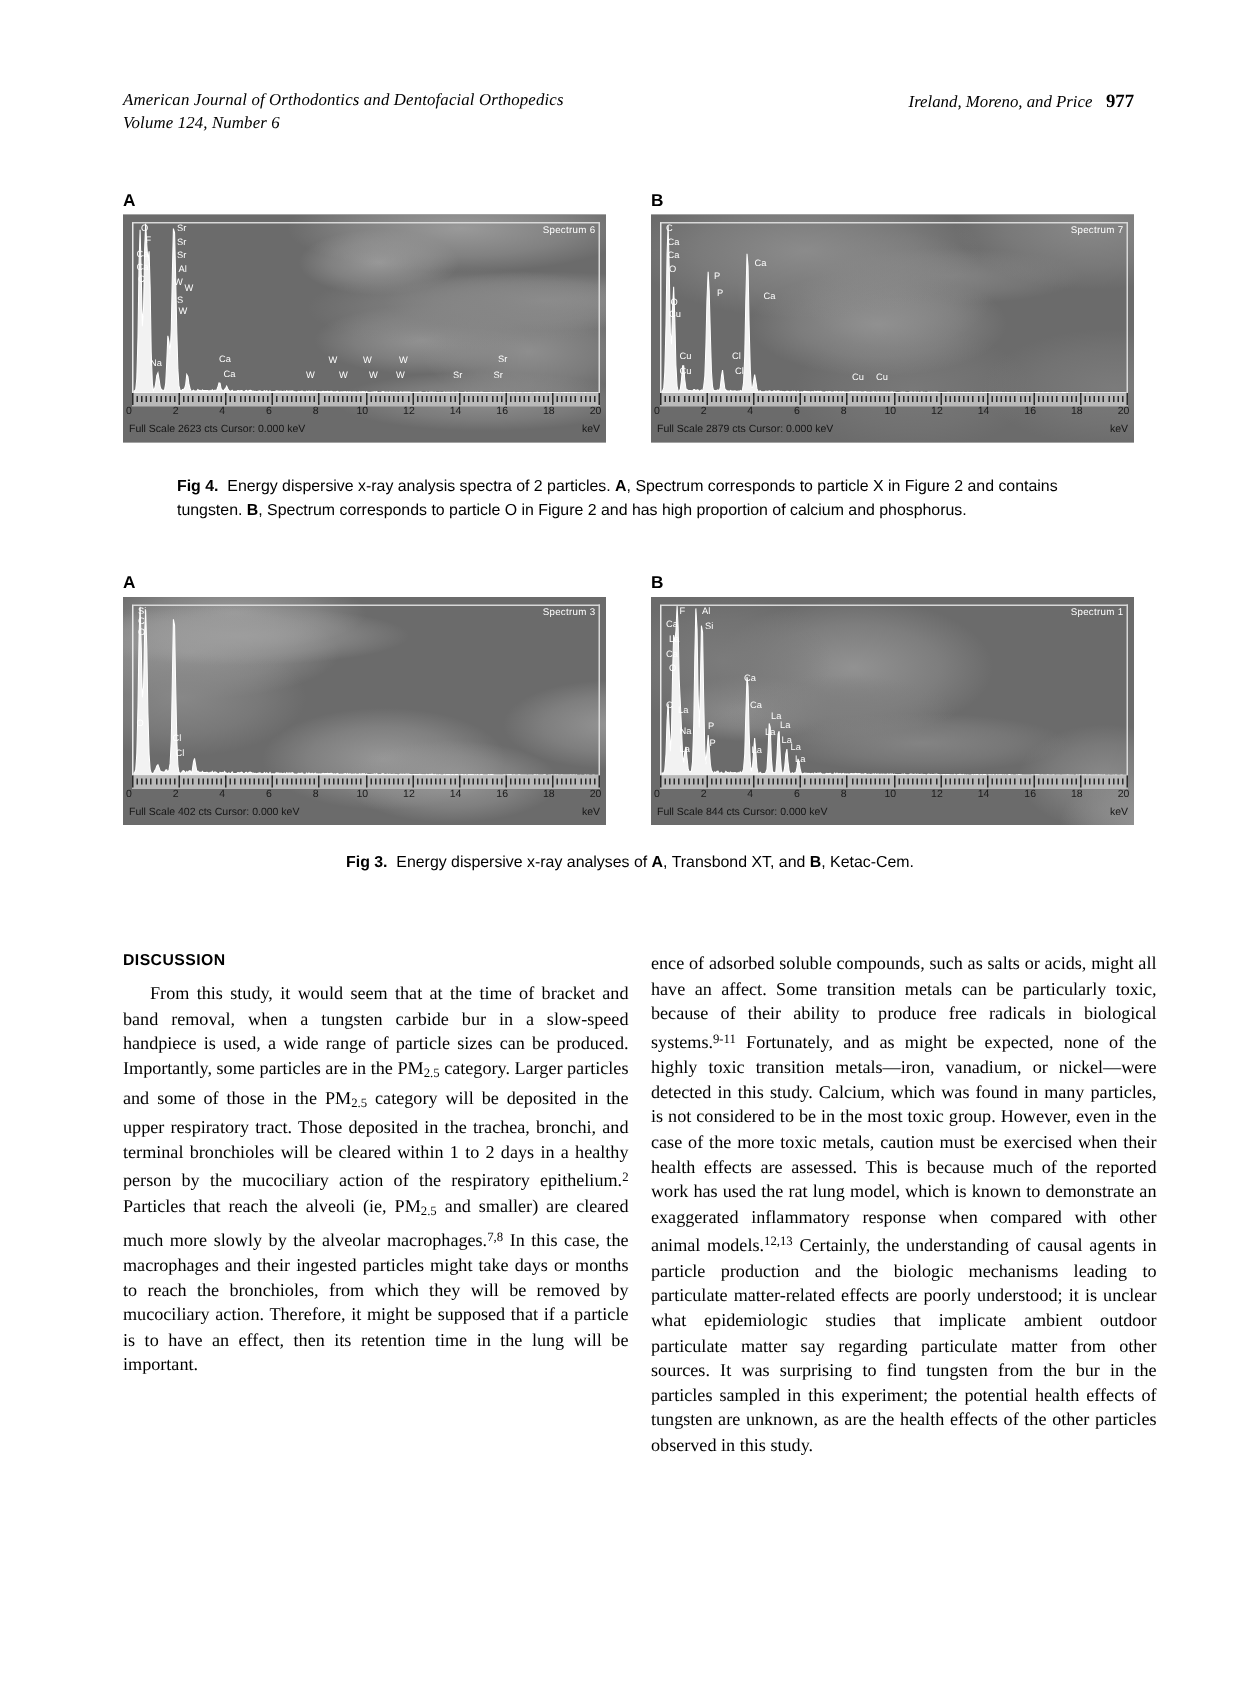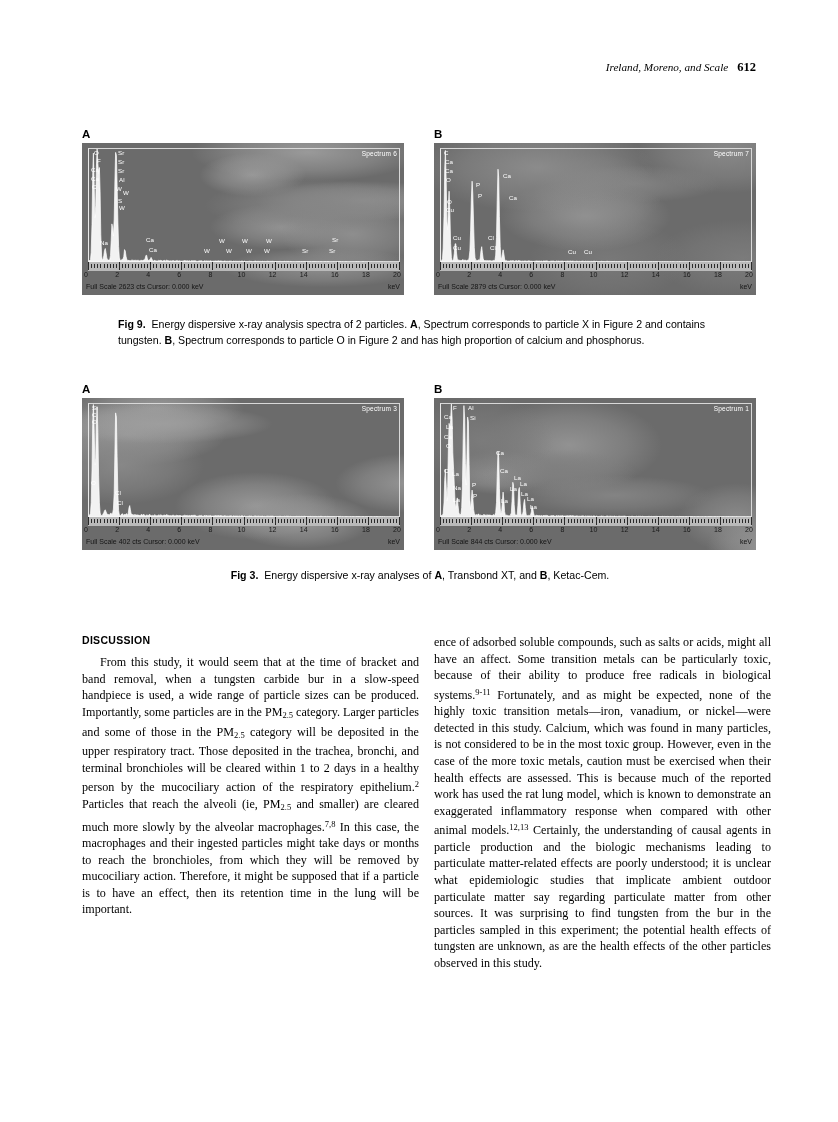--- a/index.html
+++ b/index.html
@@ -230,22 +230,26 @@
   #col-right { left: 434px; top: 634px; }
   .col p { margin: 0; text-indent: 18px; }
   .col p.cont { text-indent: 0; }
   sub { font-size: 8.5px; vertical-align: -0.25em; }
   sup { font-size: 8.5px; vertical-align: 0.45em; }
 </style>
 </head>
 <body>
 
 <div class="running-head">
+  <div class="rh-left">
+    <div>American Journal of Orthodontics and Dentofacial Orthopedics</div>
+    <div class="line2">Volume 124, Number 6</div>
+  </div>
   <div class="rh-right">
-    <span>Ireland, Moreno, and Scale</span><span class="pageno">612</span>
+    <span>Ireland, Moreno, and Price</span><span class="pageno">977</span>
   </div>
 </div>
 
 <div class="figure-block" id="fig3-block">
   <div class="panel-row">
 
     <div class="panel left">
       <div class="panel-letter">A</div>
       <div class="edx">
         <div class="backdrop" style="background-image: radial-gradient(47% 24% at 72% 41%, rgba(134, 134, 134, 0.95) 0%, rgba(134, 134, 134, 0.45) 45%, rgba(0, 0, 0, 0) 72%), radial-gradient(43% 18% at 75% 82%, rgba(143, 143, 143, 0.95) 0%, rgba(143, 143, 143, 0.45) 45%, rgba(0, 0, 0, 0) 72%), radial-gradient(46% 18% at 87% 38%, rgba(149, 149, 149, 0.95) 0%, rgba(149, 149, 149, 0.45) 45%, rgba(0, 0, 0, 0) 72%), radial-gradient(50% 27% at 70% 6%, rgba(156, 156, 156, 0.95) 0%, rgba(156, 156, 156, 0.45) 45%, rgba(0, 0, 0, 0) 72%), radial-gradient(31% 31% at 84% 60%, rgba(144, 144, 144, 0.95) 0%, rgba(144, 144, 144, 0.45) 45%, rgba(0, 0, 0, 0) 72%), radial-gradient(31% 21% at 62% 55%, rgba(149, 149, 149, 0.95) 0%, rgba(149, 149, 149, 0.45) 45%, rgba(0, 0, 0, 0) 72%), radial-gradient(23% 20% at 53% 21%, rgba(154, 154, 154, 0.95) 0%, rgba(154, 154, 154, 0.45) 45%, rgba(0, 0, 0, 0) 72%); background-color: rgb(107, 107, 107);"></div>
@@ -557,21 +561,21 @@
         <div class="statusbar">
           <span class="left">Full Scale 2879 cts  Cursor: 0.000 keV</span>
           <span class="right">keV</span>
         </div>
       </div>
     </div>
 
   </div>
 </div>
 
-<div class="fig-caption" id="fig3-caption"><b>Fig 9.</b>&nbsp; Energy dispersive x-ray analysis spectra of 2 particles. <b>A</b>, Spectrum corresponds to particle X in Figure 2 and contains tungsten. <b>B</b>, Spectrum corresponds to particle O in Figure 2 and has high proportion of calcium and phosphorus.</div>
+<div class="fig-caption" id="fig3-caption"><b>Fig 4.</b>&nbsp; Energy dispersive x-ray analysis spectra of 2 particles. <b>A</b>, Spectrum corresponds to particle X in Figure 2 and contains tungsten. <b>B</b>, Spectrum corresponds to particle O in Figure 2 and has high proportion of calcium and phosphorus.</div>
 
 <div class="figure-block" id="fig4-block">
   <div class="panel-row">
 
     <div class="panel left">
       <div class="panel-letter">A</div>
       <div class="edx">
         <div class="backdrop" style="background-image: radial-gradient(49% 18% at 24% 17%, rgba(158, 158, 158, 0.95) 0%, rgba(158, 158, 158, 0.45) 45%, rgba(0, 0, 0, 0) 72%), radial-gradient(31% 27% at 101% 56%, rgba(150, 150, 150, 0.95) 0%, rgba(150, 150, 150, 0.45) 45%, rgba(0, 0, 0, 0) 72%), radial-gradient(36% 36% at 12% 44%, rgba(137, 137, 137, 0.95) 0%, rgba(137, 137, 137, 0.45) 45%, rgba(0, 0, 0, 0) 72%), radial-gradient(43% 29% at 14% 24%, rgba(158, 158, 158, 0.95) 0%, rgba(158, 158, 158, 0.45) 45%, rgba(0, 0, 0, 0) 72%), radial-gradient(31% 25% at 68% 81%, rgba(152, 152, 152, 0.95) 0%, rgba(152, 152, 152, 0.45) 45%, rgba(0, 0, 0, 0) 72%), radial-gradient(35% 31% at 54% 71%, rgba(153, 153, 153, 0.95) 0%, rgba(153, 153, 153, 0.45) 45%, rgba(0, 0, 0, 0) 72%), radial-gradient(38% 23% at 23% 7%, rgba(156, 156, 156, 0.95) 0%, rgba(156, 156, 156, 0.45) 45%, rgba(0, 0, 0, 0) 72%); background-color: rgb(107, 107, 107);"></div>
         <div class="plot-area"></div>
         <div class="spectrum-label">Spectrum 3</div>

